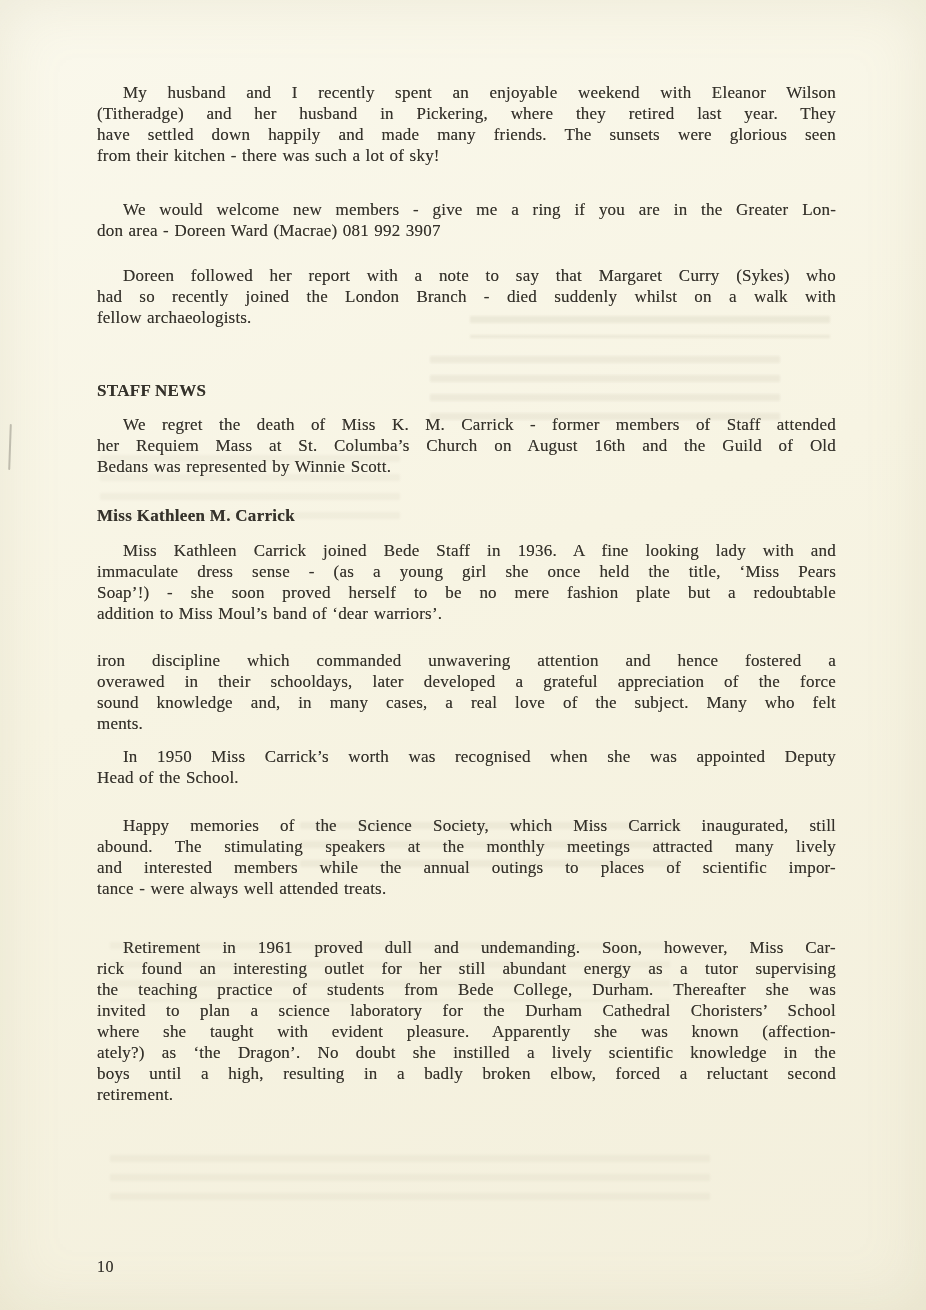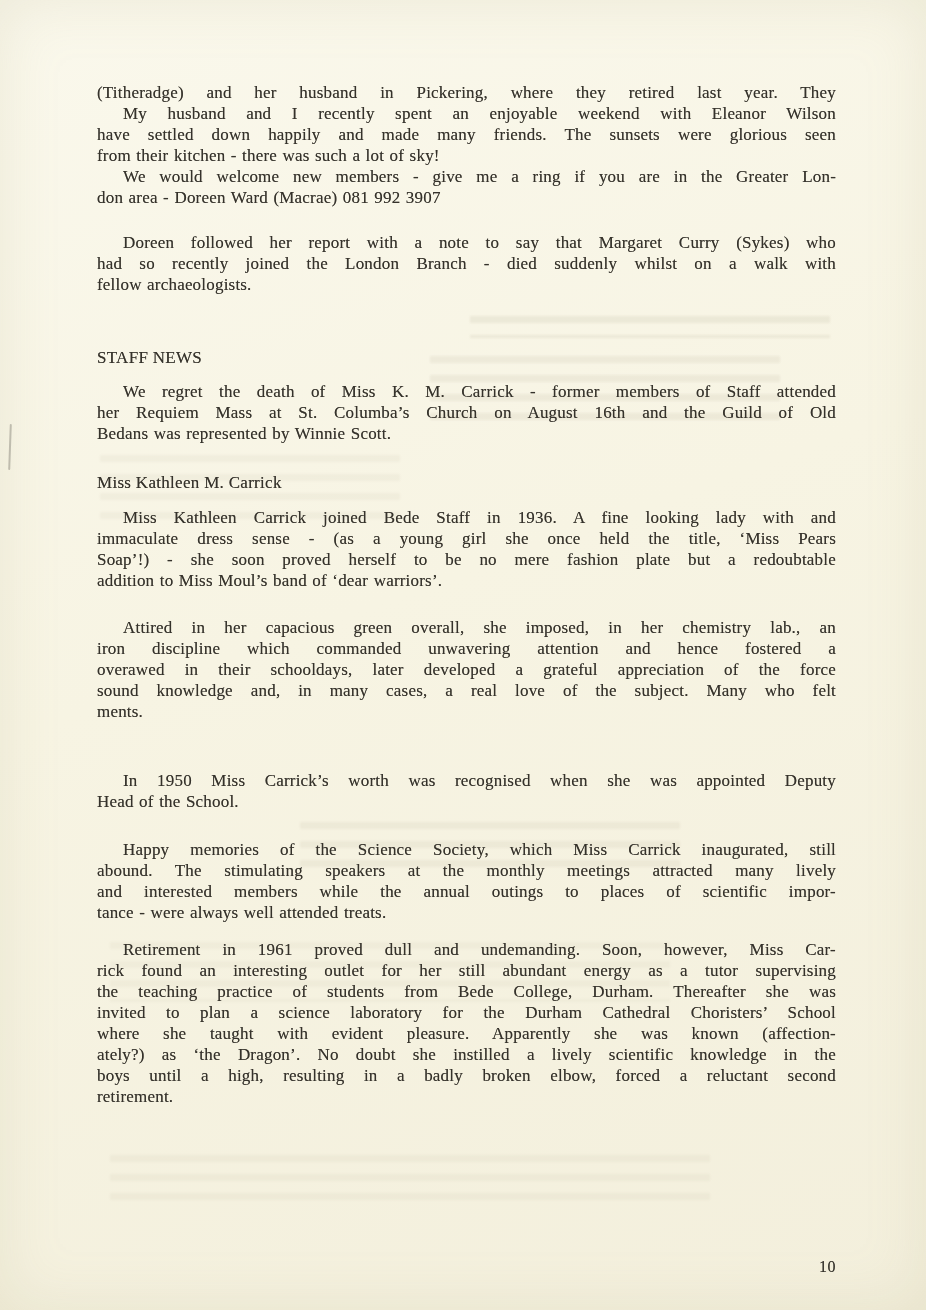--- a/index.html
+++ b/index.html
@@ -39,42 +39,42 @@
   .paragraph .line {
     text-align: justify;
     text-align-last: justify;
     white-space: normal;
   }
   .paragraph .line.first { text-indent: 26px; }
   .paragraph .line.last { text-align-last: left; }
   .heading, .subheading {
     font-size: 17px;
     line-height: 21px;
-    font-weight: normal;
+    font-weight: bold;
     letter-spacing: 0.3px;
     text-shadow: 0 0 0.6px rgba(53,50,43,0.6);
   }
   
-  [data-name="para-welcome-members"]     { }
+  [data-name="para-welcome-members"]     { margin-top: 33px; }
   [data-name="para-margaret-curry"]      { margin-top: 24px; }
   [data-name="heading-staff-news"]       { margin-top: 52px; }
   [data-name="para-carrick-regret"]      { margin-top: 13px; }
   [data-name="subheading-kathleen-carrick"] { margin-top: 28px; }
   [data-name="para-carrick-joined-1936"] { margin-top: 14px; }
   [data-name="para-green-overall"]       { margin-top: 26px; }
-  [data-name="para-deputy-head"]         { margin-top: 48px; }
+  [data-name="para-deputy-head"]         { margin-top: 12px; }
   [data-name="para-science-society"]     { margin-top: 27px; }
-  [data-name="para-retirement-1961"]     { margin-top: 16px; }
+  [data-name="para-retirement-1961"]     { margin-top: 38px; }
 
   .page-number {
     position: absolute;
     top: 1258px;
     left: 97px;
     width: 739px;
-    text-align: right;
+    text-align: left;
     font-size: 16px;
     letter-spacing: 0.5px;
     text-shadow: 0 0 0.6px rgba(53,50,43,0.5);
   }
   
   .ghost {
     position: absolute;
     background: repeating-linear-gradient(
       180deg,
       rgba(139,132,99,0.10) 0px, rgba(139,132,99,0.10) 7px,
@@ -107,22 +107,22 @@
   <div class="ghost ghost-1" data-name="bleed-through-ghost"></div>
   <div class="ghost ghost-2" data-name="bleed-through-ghost"></div>
   <div class="ghost ghost-3" data-name="bleed-through-ghost"></div>
   <div class="ghost ghost-4" data-name="bleed-through-ghost"></div>
   <div class="ghost ghost-5" data-name="bleed-through-ghost"></div>
   <div class="ghost ghost-6" data-name="bleed-through-ghost"></div>
   <div class="scratch-mark" data-name="scan-scratch-mark"></div>
 
   <main class="page-body" data-name="page-body">
       <div class="block paragraph" data-name="para-weekend-pickering">
+        <div class="line first" data-name="text-line">My husband and I recently spent an enjoyable weekend with Eleanor Wilson</div>
         <div class="line" data-name="text-line">(Titheradge) and her husband in Pickering, where they retired last year. They</div>
-        <div class="line first" data-name="text-line">My husband and I recently spent an enjoyable weekend with Eleanor Wilson</div>
         <div class="line" data-name="text-line">have settled down happily and made many friends. The sunsets were glorious seen</div>
         <div class="line last" data-name="text-line">from their kitchen - there was such a lot of sky!</div>
       </div>
       <div class="block paragraph" data-name="para-welcome-members">
         <div class="line first" data-name="text-line">We would welcome new members - give me a ring if you are in the Greater Lon-</div>
         <div class="line last" data-name="text-line">don area - Doreen Ward (Macrae) 081 992 3907</div>
       </div>
       <div class="block paragraph" data-name="para-margaret-curry">
         <div class="line first" data-name="text-line">Doreen followed her report with a note to say that Margaret Curry (Sykes) who</div>
         <div class="line" data-name="text-line">had so recently joined the London Branch - died suddenly whilst on a walk with</div>
@@ -135,21 +135,20 @@
         <div class="line last" data-name="text-line">Bedans was represented by Winnie Scott.</div>
       </div>
       <h2 class="block subheading" data-name="subheading-kathleen-carrick">Miss Kathleen M. Carrick</h2>
       <div class="block paragraph" data-name="para-carrick-joined-1936">
         <div class="line first" data-name="text-line">Miss Kathleen Carrick joined Bede Staff in 1936. A fine looking lady with and</div>
         <div class="line" data-name="text-line">immaculate dress sense - (as a young girl she once held the title, ‘Miss Pears</div>
         <div class="line" data-name="text-line">Soap’!) - she soon proved herself to be no mere fashion plate but a redoubtable</div>
         <div class="line last" data-name="text-line">addition to Miss Moul’s band of ‘dear warriors’.</div>
       </div>
       <div class="block paragraph" data-name="para-green-overall">
-        <div class="line first" data-name="text-line">Attired in her capacious green overall, she imposed, in her chemistry lab., an</div>
         <div class="line" data-name="text-line">iron discipline which commanded unwavering attention and hence fostered a</div>
         <div class="line" data-name="text-line">overawed in their schooldays, later developed a grateful appreciation of the force</div>
         <div class="line" data-name="text-line">sound knowledge and, in many cases, a real love of the subject. Many who felt</div>
         <div class="line last" data-name="text-line">ments.</div>
       </div>
       <div class="block paragraph" data-name="para-deputy-head">
         <div class="line first" data-name="text-line">In 1950 Miss Carrick’s worth was recognised when she was appointed Deputy</div>
         <div class="line last" data-name="text-line">Head of the School.</div>
       </div>
       <div class="block paragraph" data-name="para-science-society">

